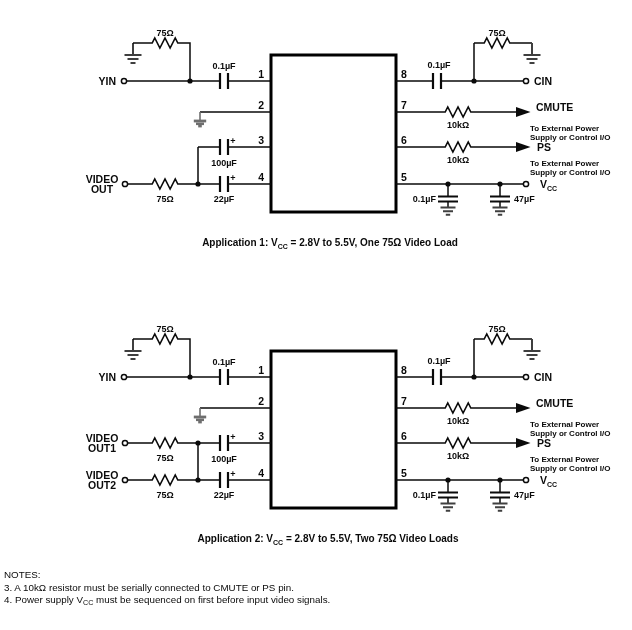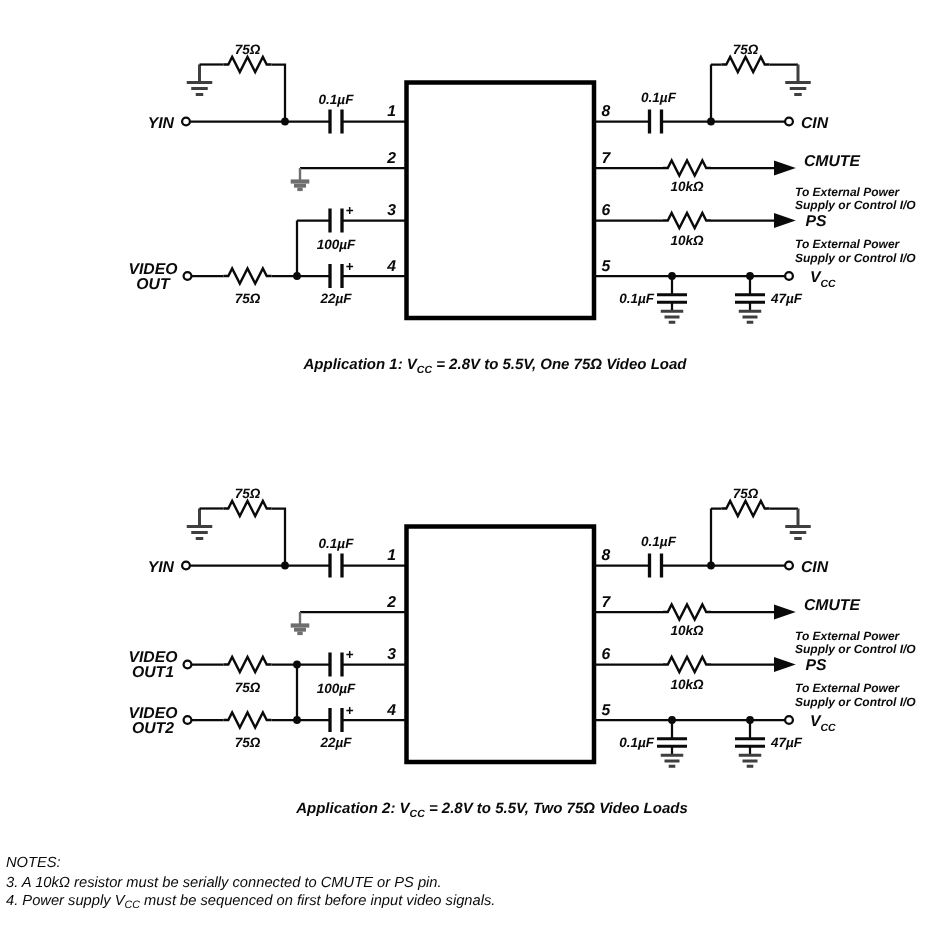--- a/index.html
+++ b/index.html
@@ -1,16 +1,16 @@
 <!DOCTYPE html>
 <html><head>
 <meta charset="utf-8">
 <style>
   html,body{margin:0;padding:0;background:#ffffff;}
-  .stage{width:632px;height:630px;background:#ffffff;position:relative;overflow:hidden;font-style:italic;}
+  .stage{width:632px;height:630px;background:#ffffff;position:relative;overflow:hidden;}
   svg{display:block;}
   svg text{font-family:"Liberation Sans",sans-serif;fill:#0a0a0a;}
   .w{stroke:#0a0a0a;stroke-width:1.5;fill:none;}
   .sym{stroke:#0a0a0a;stroke-width:1.6;fill:none;stroke-linejoin:miter;}
   .plate{stroke:#0a0a0a;stroke-width:2.2;fill:none;}
   .pl2{stroke:#0a0a0a;stroke-width:2;fill:none;}
   .gnd{stroke:#3f3f3f;stroke-width:2;fill:none;}
   .gnds{stroke:#6e6e6e;fill:none;}
   .ic{fill:#ffffff;stroke:#000000;stroke-width:3;}
   .dotj{fill:#0a0a0a;}

